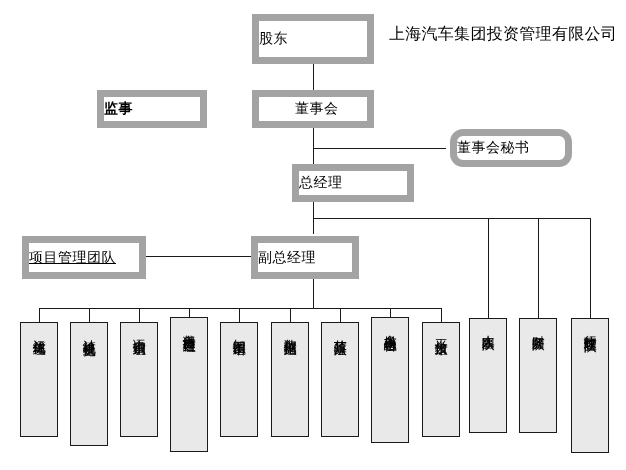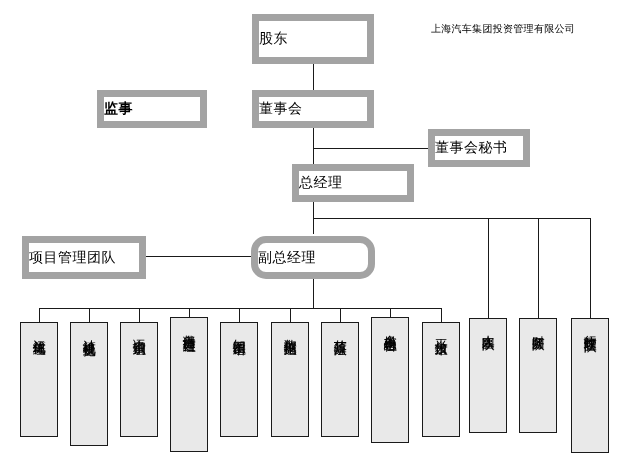--- a/index.html
+++ b/index.html
@@ -71,21 +71,21 @@
   .vline {
     position: absolute;
     width: 0;
     border-left: 1px solid #1a1a1a;
     z-index: 1;
   }
 
   
   .note {
     position: absolute;
-    font-size: 10px;
+    font-size: 16px;
     line-height: 1.45;
     text-align: center;
     letter-spacing: 0.3px;
     z-index: 2;
   }
 </style>
 </head>
 <body>
 
 <div id="chart">
@@ -124,37 +124,37 @@
   <div class="vline" style="left:441px; top:308px; height:14px;"></div>
 
   <div class="box" style="left:252px; top:14px; width:122px; height:50px;">
     <span>股东</span>
   </div>
 
   <div class="box" style="left:97px; top:90px; width:110px; height:38px;font-weight:bold;">
     <span>监事</span>
   </div>
 
-  <div class="box" style="left:252px; top:90px; width:122px; height:38px;">
+  <div class="box" style="left:252px; top:90px; width:122px; height:38px;padding-left:36px;">
     <span>董事会</span>
   </div>
 
-  <div class="box" style="left:428px; top:129px; width:102px; height:38px;">
+  <div class="box" style="left:450px; top:129px; width:122px; height:38px;border-radius:13px;">
     <span>董事会秘书</span>
   </div>
 
   <div class="box" style="left:252px; top:164px; width:122px; height:38px;margin-left:40px;">
     <span>总经理</span>
   </div>
 
-  <div class="box" style="left:22px; top:236px; width:124px; height:43px;">
+  <div class="box" style="left:22px; top:236px; width:124px; height:43px;text-decoration:underline;">
     <span>项目管理团队</span>
   </div>
 
-  <div class="box" style="left:251px; top:236px; width:124px; height:43px;border-radius:15px;">
+  <div class="box" style="left:251px; top:236px; width:108px; height:43px;">
     <span>副总经理</span>
   </div>
 
   <div class="vbox" style="left:20px; top:322px; width:38px; height:115px;">
     <span class="vtext">运筹优化组</span>
   </div>
 
   <div class="vbox" style="left:70px; top:322px; width:38px; height:124px;">
     <span class="vtext">计算机视觉组</span>
   </div>

